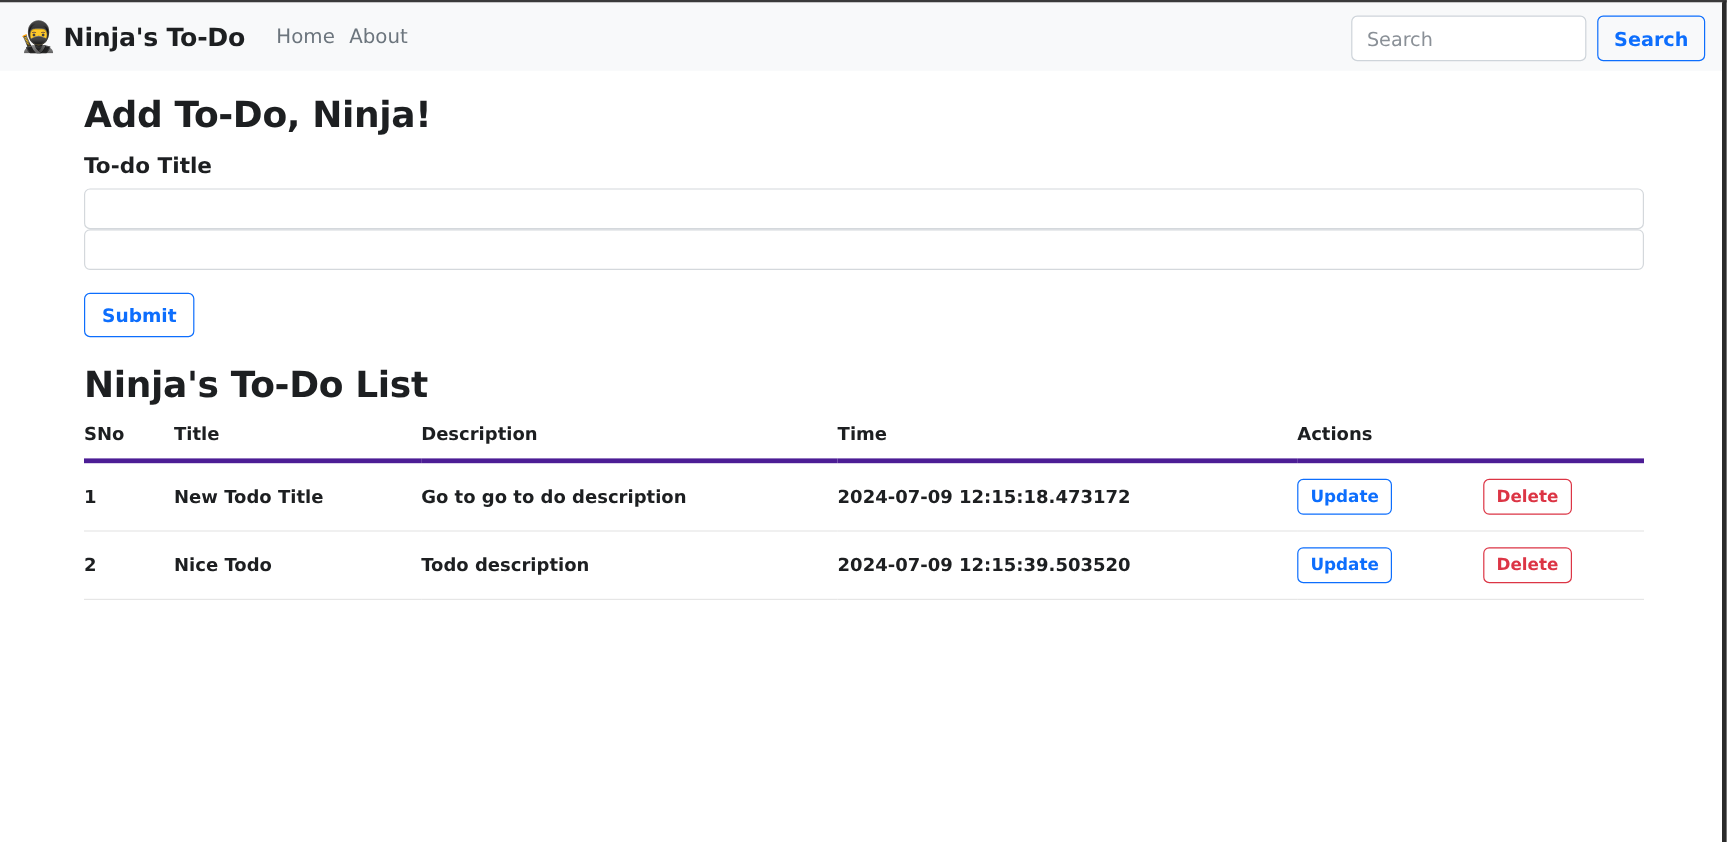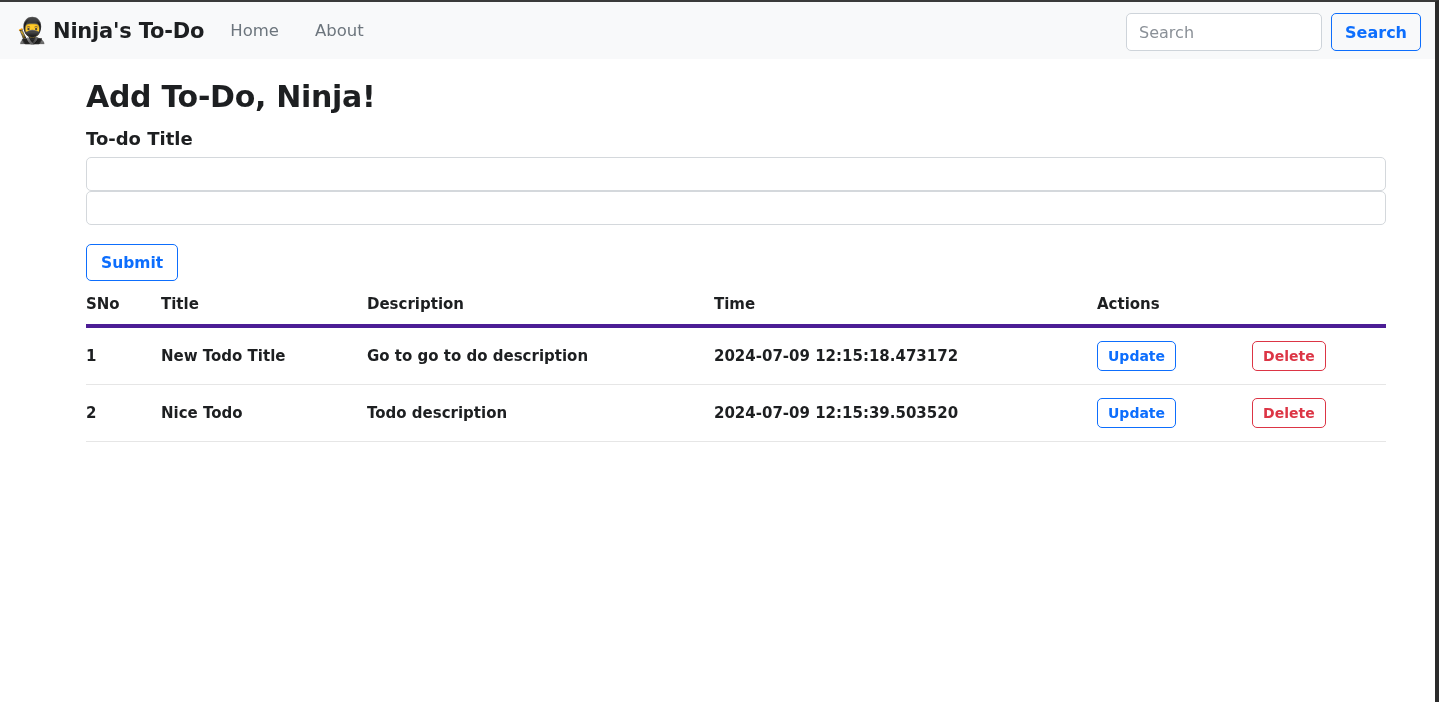--- a/index.html
+++ b/index.html
@@ -46,21 +46,21 @@
   .brand-text {
     font-size: 21px;
     font-weight: bold;
     color: #1d1f21;
     letter-spacing: -0.2px;
     white-space: nowrap;
   }
   .nav-links {
     display: flex;
     align-items: center;
-    gap: 36px;
+    gap: 12px;
     margin-left: 6px;
   }
   .nav-link {
     font-size: 16.5px;
     color: #6c757d;
     text-decoration: none;
     white-space: nowrap;
   }
   .search-form {
     position: absolute;
@@ -101,21 +101,20 @@
   .search-btn {
     height: 38px;
     padding: 0 13px;
     font-size: 16px;
     font-weight: bold;
   }
 
   
   .container {
     padding: 0 16px 0 70px;
-    margin-left: 16px;
   }
   h1.page-title {
     font-size: 30px;
     font-weight: bold;
     color: #1d1f21;
     margin: 20px 0 0 0;
     letter-spacing: -0.3px;
   }
   .field-label {
     display: block;
@@ -216,20 +215,21 @@
 
     <h1 class="page-title">Add To-Do, Ninja!</h1>
 
     <label class="field-label">To-do Title</label>
     <input class="form-control" type="text" placeholder="" style="">
 
     <input class="form-control" type="text" placeholder="" style="">
 
     <button class="btn btn-outline-primary submit-btn">Submit</button>
 
+    <h2 class="list-title">Ninja's To-Do List</h2>
 
     <table class="todo-table">
       <thead>
         <tr>
           <th class="col-sno">SNo</th>
           <th class="col-title">Title</th>
           <th class="col-desc">Description</th>
           <th class="col-time">Time</th>
           <th class="col-actions">Actions</th>
         </tr>

